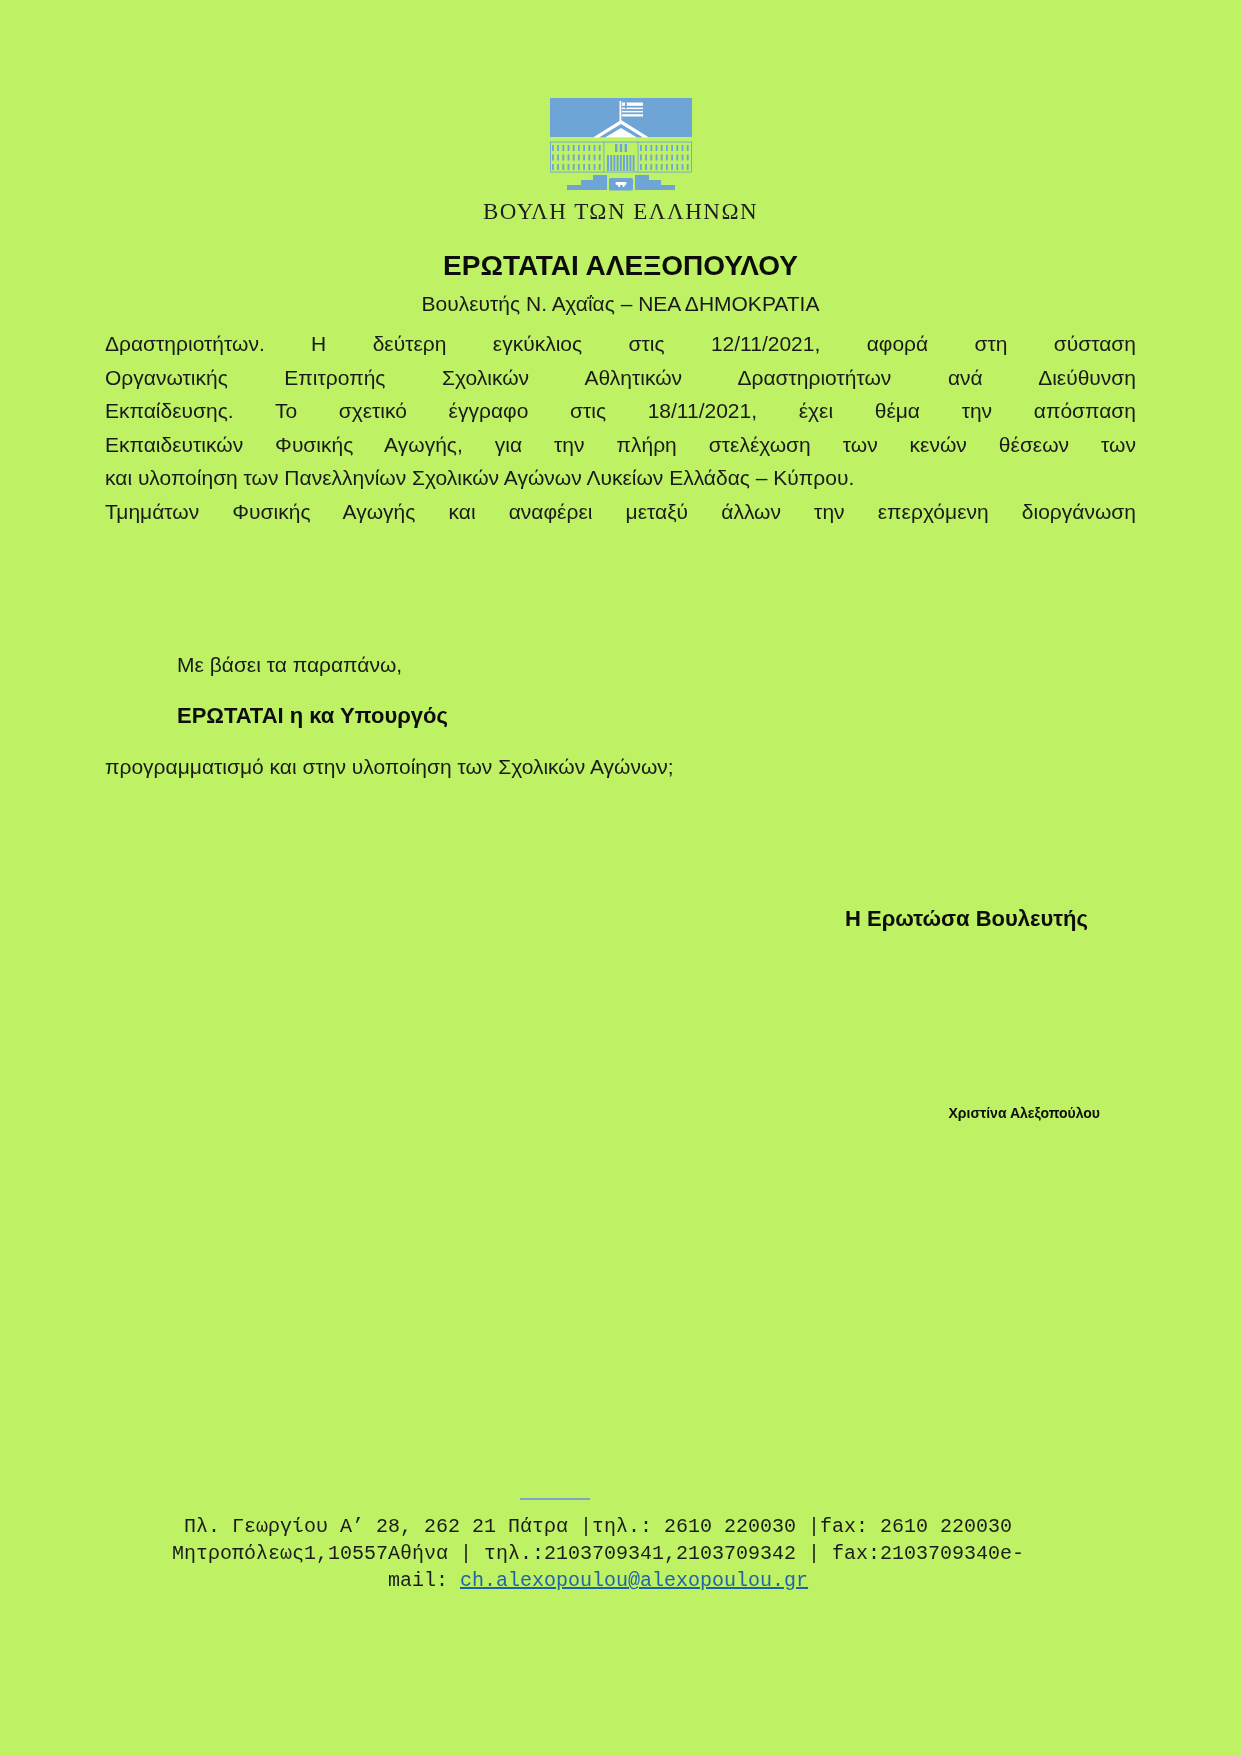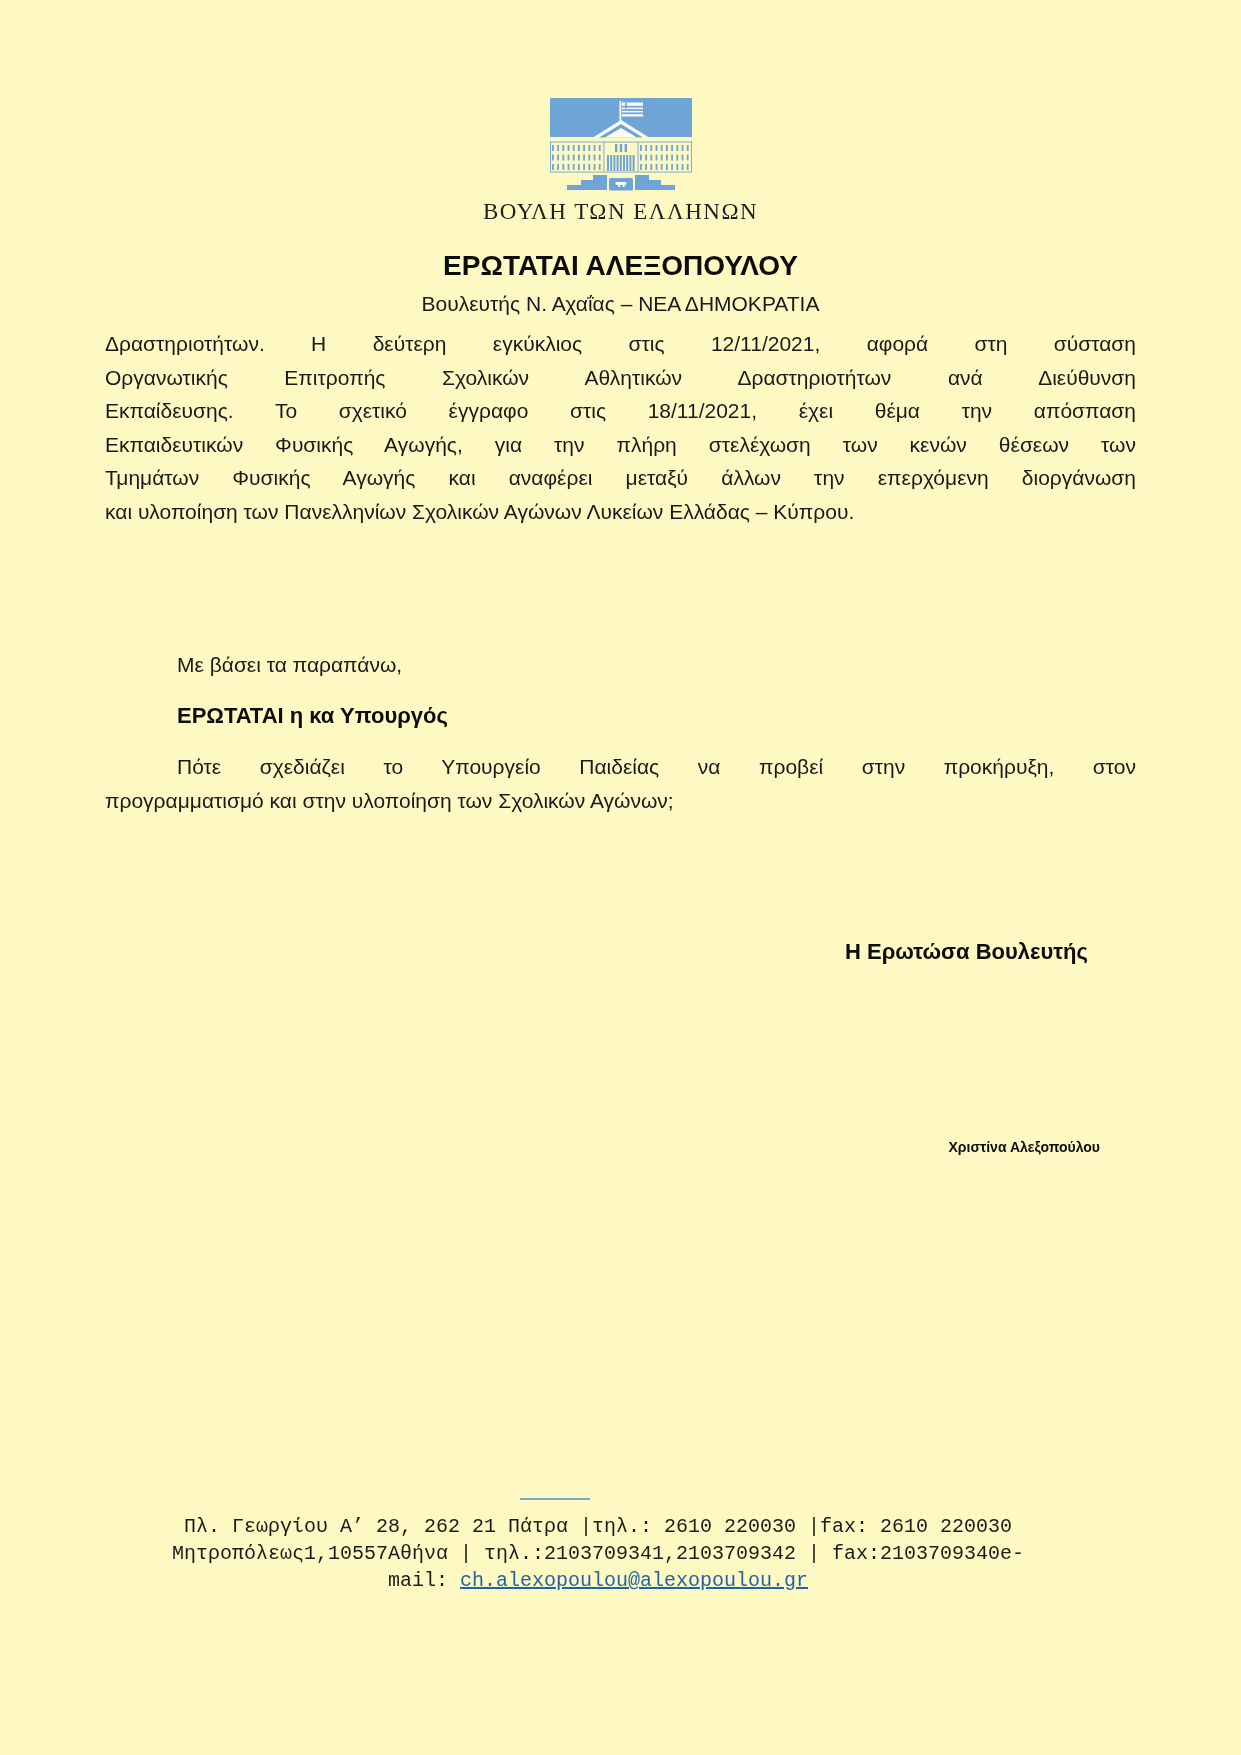--- a/index.html
+++ b/index.html
@@ -1,21 +1,21 @@
 <!DOCTYPE html>
 <html lang="el"><head>
 <meta charset="utf-8">
 <style>
   * { margin:0; padding:0; box-sizing:border-box; }
   html,body { background:#ffffff; }
   body {
     width:1241px; height:1755px; position:relative; overflow:hidden;
     font-family:"Liberation Sans", sans-serif; color:#1a1a1a;
   }
-  .page { position:absolute; inset:0; background:#fef9c3; }
+  .page { position:absolute; inset:0; background:#bef264; }
 
   
   .letterhead { text-align:center; }
   .logo { width:156px; height:95px; margin:98px auto 0; }
   .org-name {
     margin-top:6px; font-family:"Liberation Serif", serif;
     font-size:23px; letter-spacing:1.5px; color:#1f1f1f;
   }
   .author-name { margin-top:24px; font-size:28px; line-height:34px; font-weight:bold; color:#0d0d0d; }
   .author-role { margin-top:8px; font-size:21px; line-height:26px; color:#1a1a1a; }
@@ -133,30 +133,29 @@
     <h1 class="author-name">ΕΡΩΤΑΤΑΙ ΑΛΕΞΟΠΟΥΛΟΥ</h1>
     <div class="author-role">Βουλευτής Ν. Αχαΐας – ΝΕΑ ΔΗΜΟΚΡΑΤΙΑ</div>
   </header>
 
   <main class="content">
     <div class="para">
       <div class="jline">Δραστηριοτήτων. Η δεύτερη εγκύκλιος στις 12/11/2021, αφορά στη σύσταση</div>
       <div class="jline">Οργανωτικής Επιτροπής Σχολικών Αθλητικών Δραστηριοτήτων ανά Διεύθυνση</div>
       <div class="jline">Εκπαίδευσης. Το σχετικό έγγραφο στις 18/11/2021, έχει θέμα την απόσπαση</div>
       <div class="jline">Εκπαιδευτικών Φυσικής Αγωγής, για την πλήρη στελέχωση των κενών θέσεων των</div>
+      <div class="jline last">και υλοποίηση των Πανελληνίων  Σχολικών Αγώνων Λυκείων Ελλάδας – Κύπρου.</div>
       <div class="jline">Τμημάτων Φυσικής Αγωγής και αναφέρει μεταξύ άλλων την επερχόμενη διοργάνωση</div>
-      <div class="jline last">και υλοποίηση των Πανελληνίων  Σχολικών Αγώνων Λυκείων Ελλάδας – Κύπρου.</div>
     </div>
 
     <p class="lead-in indent">Με βάσει τα παραπάνω,</p>
 
     <p class="q-heading indent">ΕΡΩΤΑΤΑΙ η κα Υπουργός</p>
 
     <div class="para q-para">
-      <div class="jline indent">Πότε σχεδιάζει το Υπουργείο Παιδείας να προβεί στην προκήρυξη, στον</div>
       <div class="jline last">προγραμματισμό και στην υλοποίηση των Σχολικών Αγώνων;</div>
     </div>
 
     <p class="sig-role">Η Ερωτώσα Βουλευτής</p>
     <p class="sig-name">Χριστίνα Αλεξοπούλου</p>
   </main>
 
   <footer class="footer">
     <div class="sep"></div>
     <div class="f-line">Πλ. Γεωργίου Α’ 28, 262 21 Πάτρα |τηλ.: 2610 220030 |fax: 2610 220030</div>

